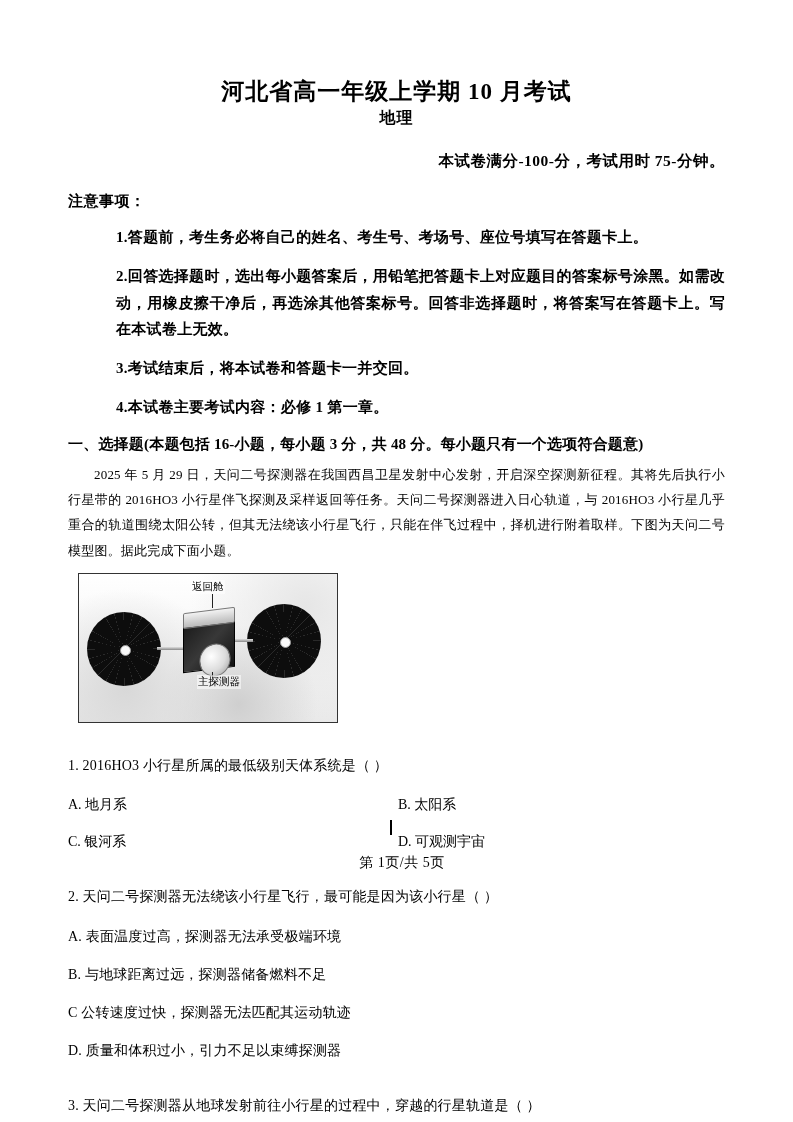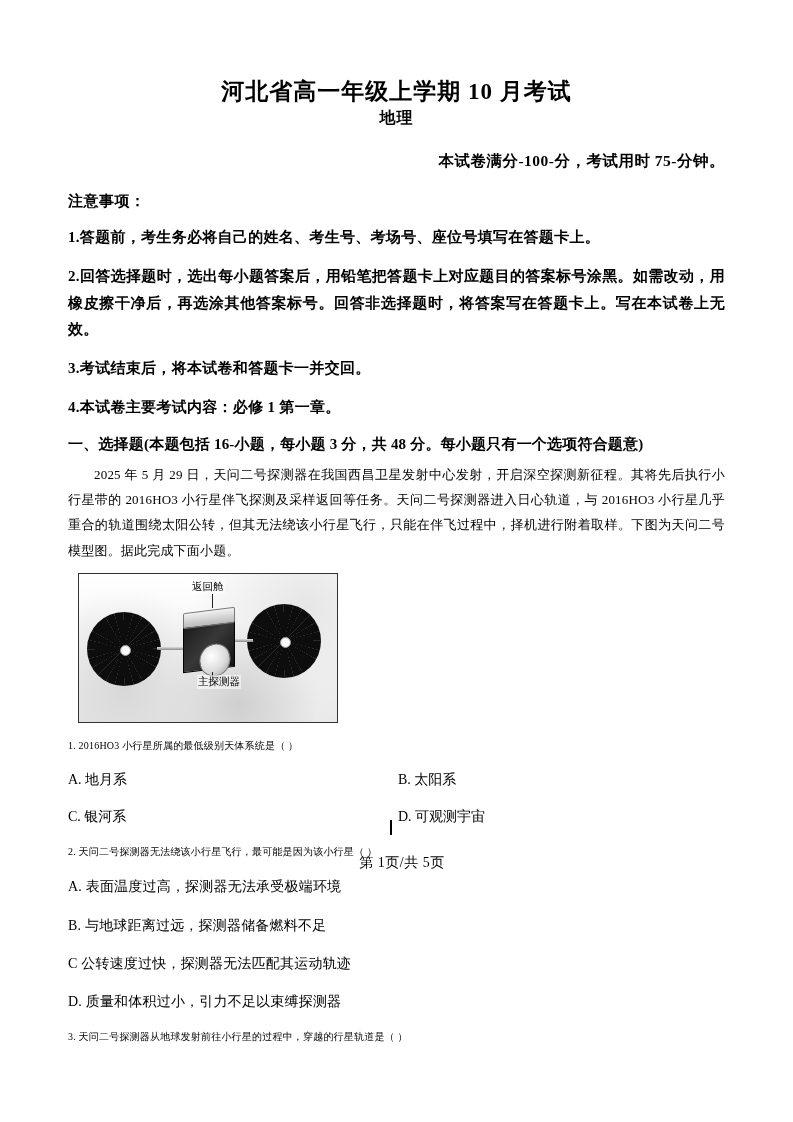--- a/index.html
+++ b/index.html
@@ -50,20 +50,21 @@
     margin-top: 20px;
     letter-spacing: 0.5px;
   }
   .notice-item {
     font-size: 15px;
     font-weight: bold;
     margin-top: 13px;
     line-height: 1.75;
     text-align: justify;
     letter-spacing: 0.3px;
+    margin-left: 48px;
   }
   .section-head {
     font-size: 15px;
     font-weight: bold;
     margin-top: 14px;
     letter-spacing: 0.2px;
   }
   .passage {
     font-size: 13px;
     line-height: 1.95;
@@ -163,23 +164,23 @@
   }
   .lbl-capsule { left: 112px; top: 6px; }
   .lbl-main { left: 118px; top: 101px; }
   .leader {
     position: absolute;
     background: #222;
   }
   .leader.v1 { left: 133px; top: 20px; width: 1px; height: 14px; }
   .leader.v2 { left: 133px; top: 98px; width: 1px; height: 10px; }
   .q-line {
-    font-size: 10px;
+    font-size: 14px;
     line-height: 1.9;
-    margin-top: 13px;
+    margin-top: 30px;
     letter-spacing: 0.2px;
   }
   .opts {
     display: flex;
     font-size: 14px;
     margin-top: 12px;
     line-height: 1.8;
   }
   .opt-a { width: 330px; }
   .opt-b { flex: 1; }

